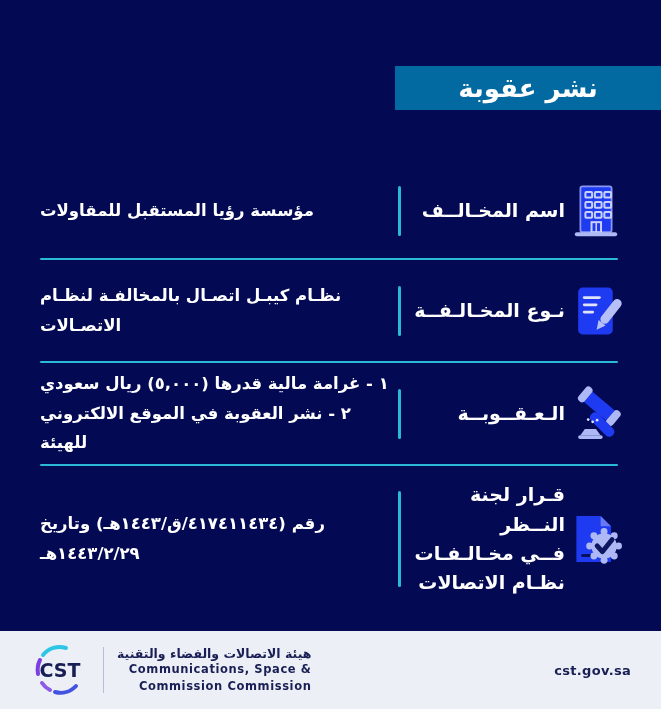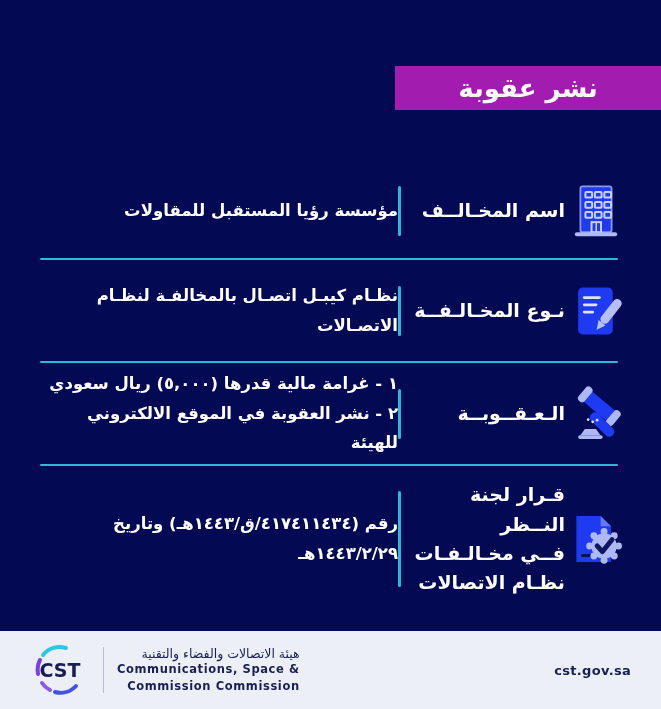--- a/index.html
+++ b/index.html
@@ -1,47 +1,47 @@
 <!DOCTYPE html>
 <html lang="ar"><head>
 <meta charset="utf-8">
 <style>
   html,body{margin:0;padding:0;}
   body{width:661px;height:709px;background:#030a53;font-family:"DejaVu Sans",sans-serif;}
   .poster{position:relative;width:661px;height:709px;background:#030a53;overflow:hidden;direction:rtl;}
 
   
-  .banner{position:absolute;top:66px;left:0;right:395px;height:44px;background:#a21caf;
+  .banner{position:absolute;top:66px;left:0;right:395px;height:44px;background:#0369a1;
           display:flex;align-items:center;justify-content:center;}
   .banner{left:0;right:auto;}
   .banner{position:absolute;top:66px;right:0;width:266px;height:44px;}
   .banner-title{color:#ffffff;font-size:26px;font-weight:bold;letter-spacing:0.5px;}
 
   
   .content{position:absolute;top:164px;right:0;left:0;}
   .row{display:flex;align-items:center;padding:0 34px 0 40px;}
   .row-1{height:94px;}
   .row-2{height:101px;}
   .row-3{height:101px;}
   .row-4{height:146px;}
   .row-icon{flex:0 0 62px;display:flex;align-items:center;justify-content:center;}
   .row-label{flex:0 0 156px;text-align:right;color:#ffffff;font-weight:bold;font-size:19px;
              line-height:1.55;padding-left:8px;}
   .vbar{flex:0 0 3px;background:#2ab9d9;border-radius:2px;height:50px;}
   .vbar-tall{height:96px;}
-  .row-value{flex:1;text-align:right;color:#ffffff;font-weight:bold;font-size:16.5px;line-height:1.8;}
+  .row-value{flex:1;text-align:left;color:#ffffff;font-weight:bold;font-size:16.5px;line-height:1.8;}
   .divider{height:2px;background:#2ab9d9;margin:0 43px 0 40px;border-radius:1px;}
 
   
   .footer{position:absolute;left:0;right:0;bottom:0;height:78px;background:#edeff6;direction:ltr;
           display:flex;align-items:center;padding:0 30px;box-sizing:border-box;}
   .logo-block{display:flex;align-items:center;gap:13px;}
   .logo-divider{width:1px;height:46px;background:#b9bed2;}
   .org-names{display:flex;flex-direction:column;gap:1px;}
-  .org-ar{color:#191f55;font-size:12.5px;font-weight:normal;direction:rtl;text-align:right;}
+  .org-ar{color:#191f55;font-size:12.5px;font-weight:bold;direction:rtl;text-align:right;}
   .org-en{color:#191f55;font-size:11.5px;font-weight:bold;letter-spacing:0.6px;line-height:1.35;text-align:right;}
   .website{margin-left:auto;color:#191f55;font-size:13px;font-weight:bold;letter-spacing:0.3px;}
 </style>
 </head>
 <body>
 
 <div class="poster">
 
   <div class="banner">
     <span class="banner-title">نشر عقوبة</span>

